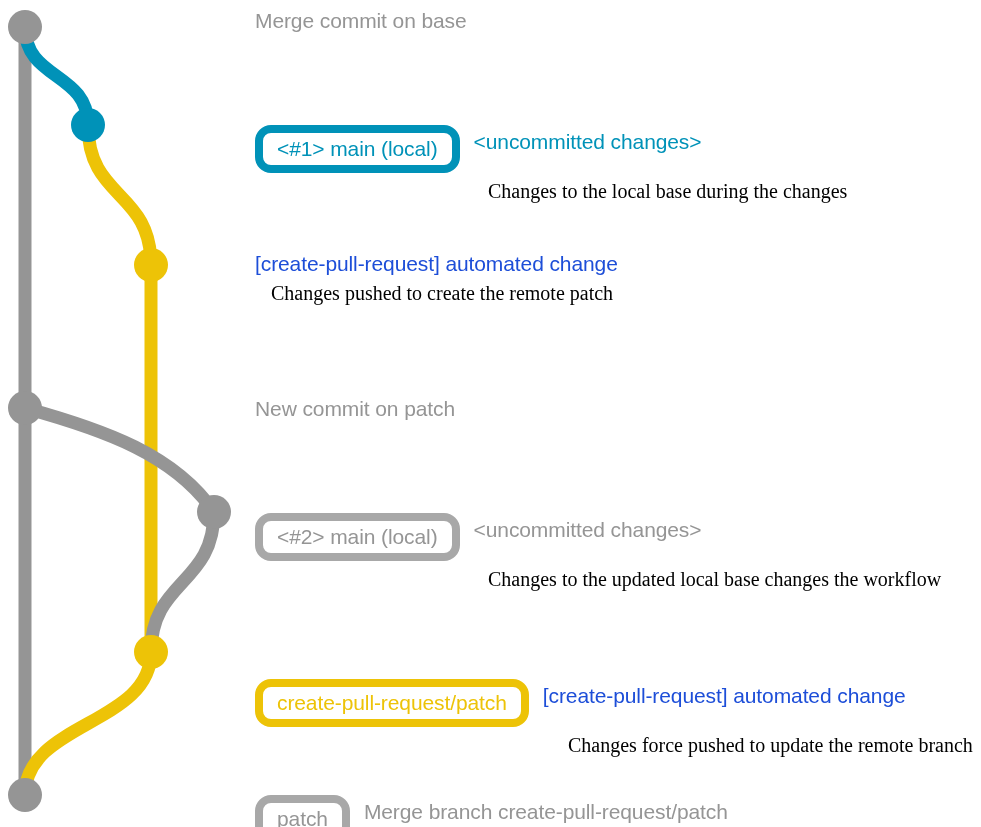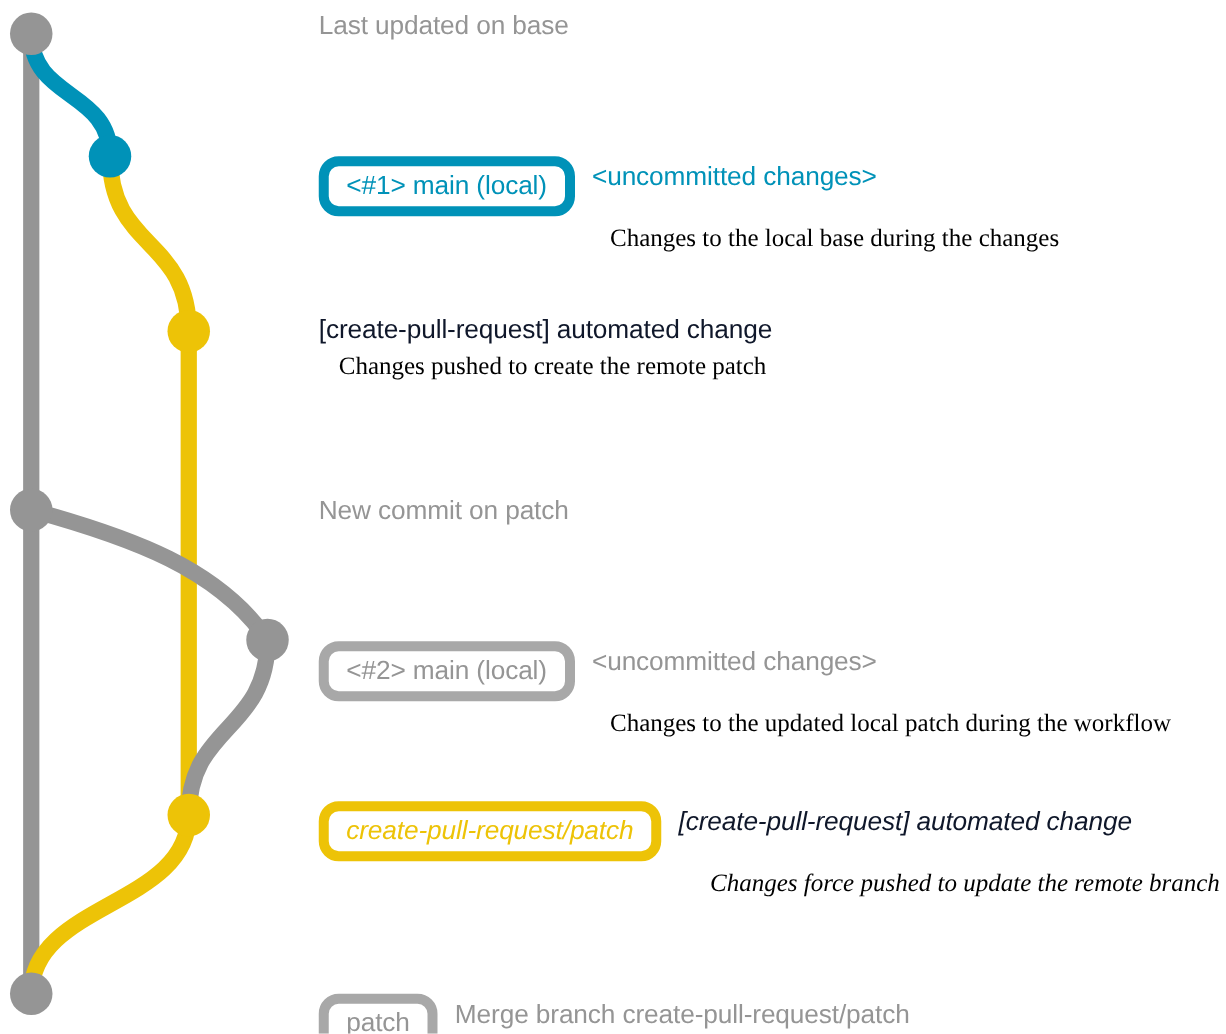--- a/index.html
+++ b/index.html
@@ -56,21 +56,21 @@
   .pill.gray   { border-color: #a8a8a8; color: #959595; }
 
   
   .subject {
     font-size: 21px;
     line-height: 23px;
     letter-spacing: -0.1px;
     margin-left: 14px;
   }
   .subject.teal   { color: #0092b8; }
-  .subject.yellow { color: #0f172a; }
+  .subject.yellow { color: #1d4ed8; }
   .subject.gray   { color: #959595; }
 
   .subject.standalone { margin-left: 0; }
 
   
   .description {
     font-family: "Liberation Serif", serif;
     font-size: 20px;
     line-height: 22px;
     color: #000000;
@@ -105,21 +105,21 @@
     <circle cx="88" cy="125" r="17" fill="#0092b8"></circle>
     <circle cx="151" cy="265" r="17" fill="#edc307"></circle>
     <circle cx="25" cy="408" r="17" fill="#959595"></circle>
     <circle cx="214" cy="512" r="17" fill="#959595"></circle>
     <circle cx="151" cy="652" r="17" fill="#edc307"></circle>
     <circle cx="25" cy="795" r="17" fill="#959595"></circle>
   </svg>
 
   <div class="row" style="top:9px;">
     <div class="row-line">
-      <span class="subject gray standalone">Last updated on base</span>
+      <span class="subject gray standalone">Merge commit on base</span>
     </div>
   </div>
 
   <div class="row" style="top:109px;">
     <div class="row-line">
       <span class="pill teal">&lt;#1&gt; main (local)</span>
       <span class="subject teal">&lt;uncommitted changes&gt;</span>
     </div>
     <div class="description" style="margin-left:233px;">Changes to the local base during the changes</div>
   </div>
@@ -135,24 +135,24 @@
     <div class="row-line">
       <span class="subject gray standalone">New commit on patch</span>
     </div>
   </div>
 
   <div class="row" style="top:497px;">
     <div class="row-line">
       <span class="pill gray">&lt;#2&gt; main (local)</span>
       <span class="subject gray">&lt;uncommitted changes&gt;</span>
     </div>
-    <div class="description" style="margin-left:233px;">Changes to the updated local patch during the workflow</div>
+    <div class="description" style="margin-left:233px;">Changes to the updated local base changes the workflow</div>
   </div>
 
-  <div class="row" style="top:625px;font-style:italic;">
+  <div class="row" style="top:663px;">
     <div class="row-line">
       <span class="pill yellow">create-pull-request/patch</span>
       <span class="subject yellow">[create-pull-request] automated change</span>
     </div>
     <div class="description" style="margin-left:313px;">Changes force pushed to update the remote branch</div>
   </div>
 
   <div class="row" style="top:779px;">
     <div class="row-line">
       <span class="pill gray">patch</span>

